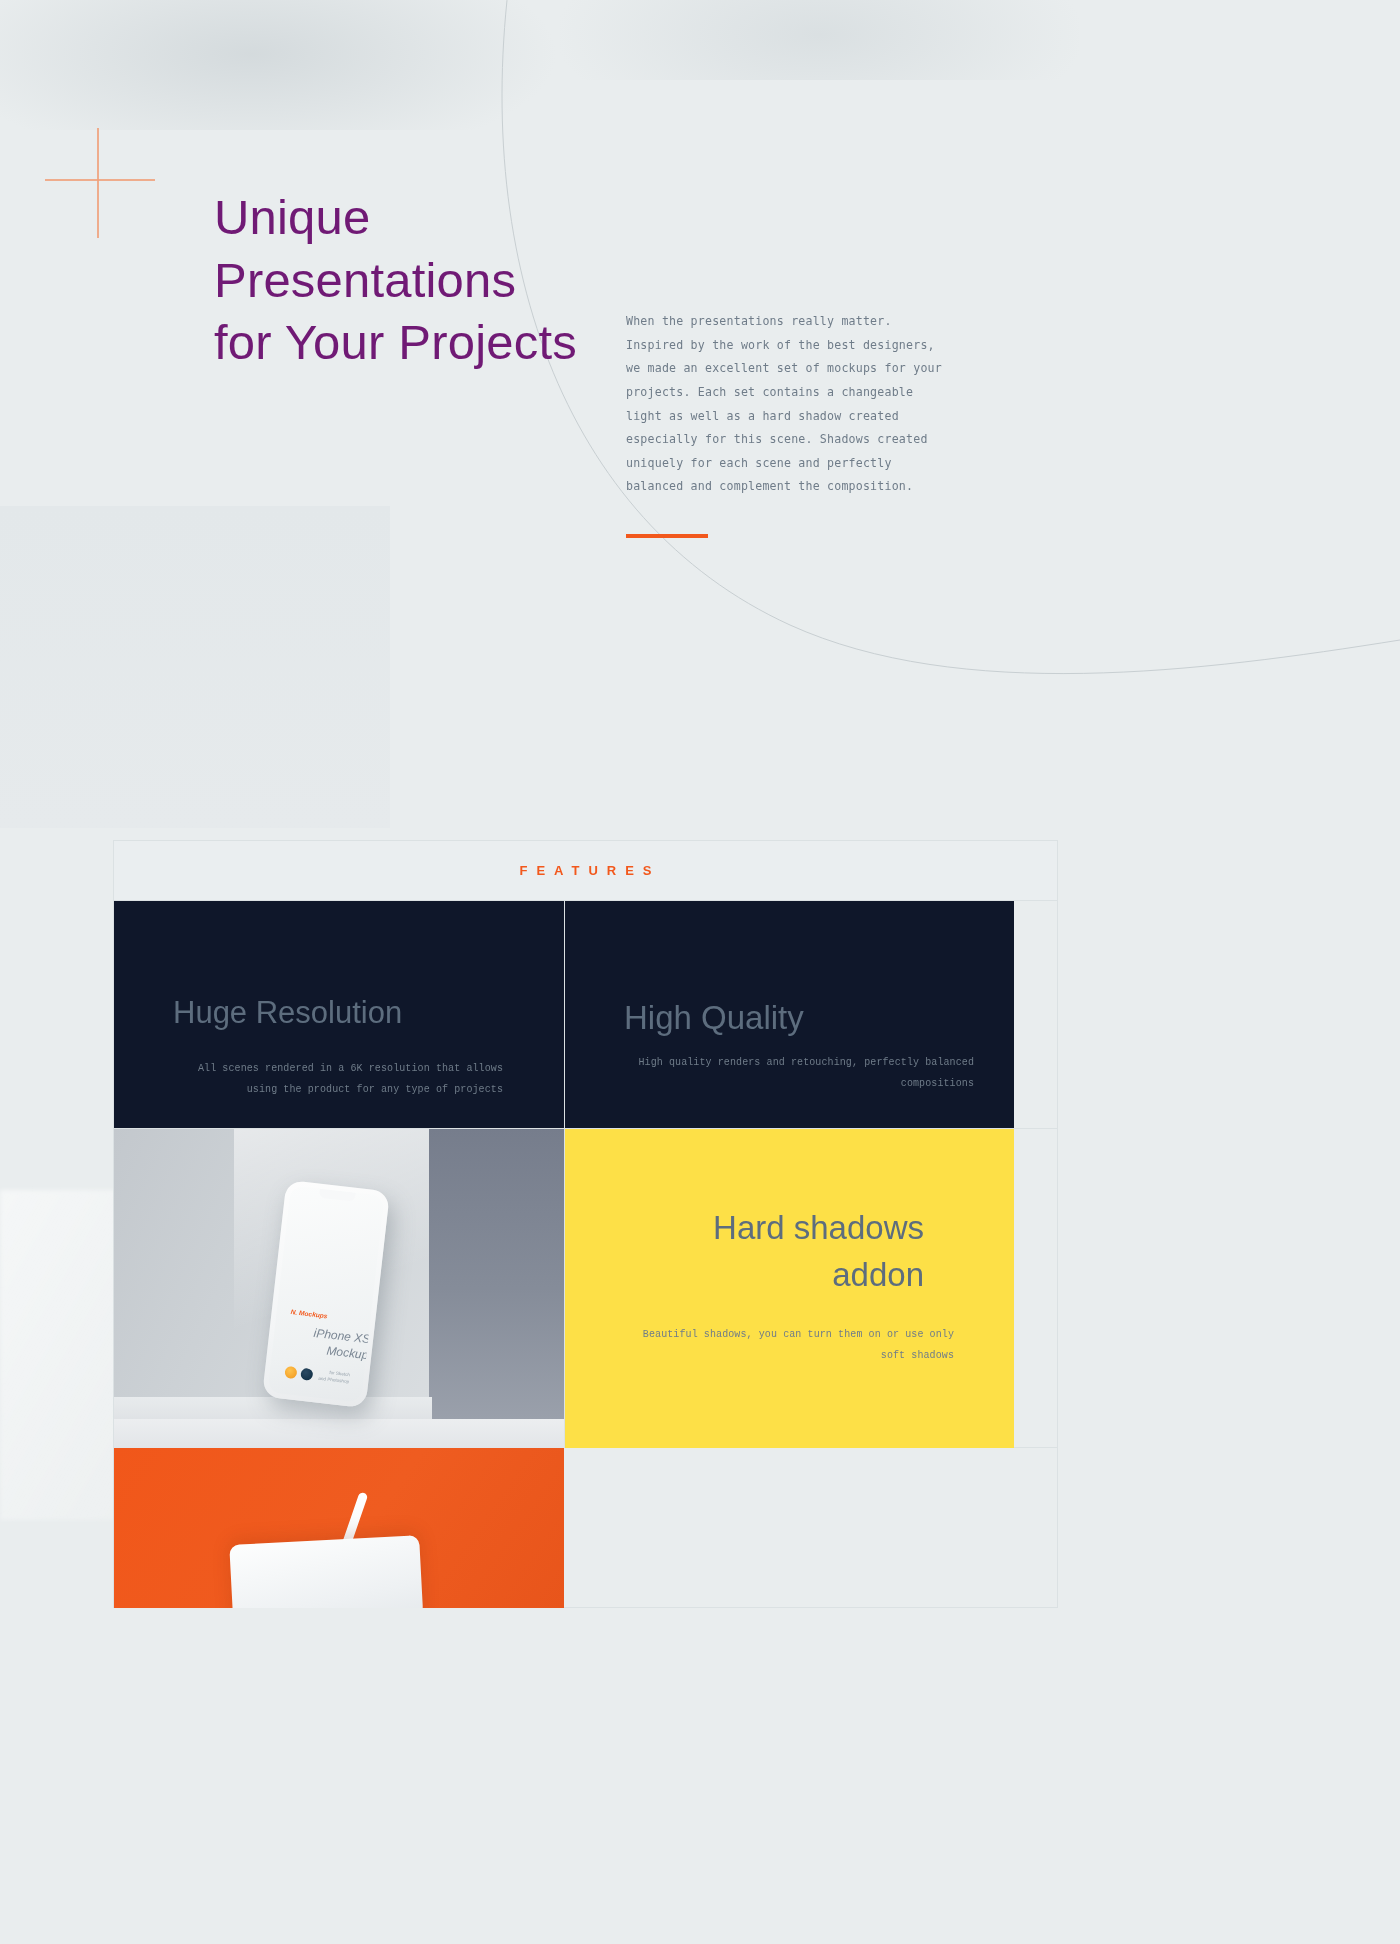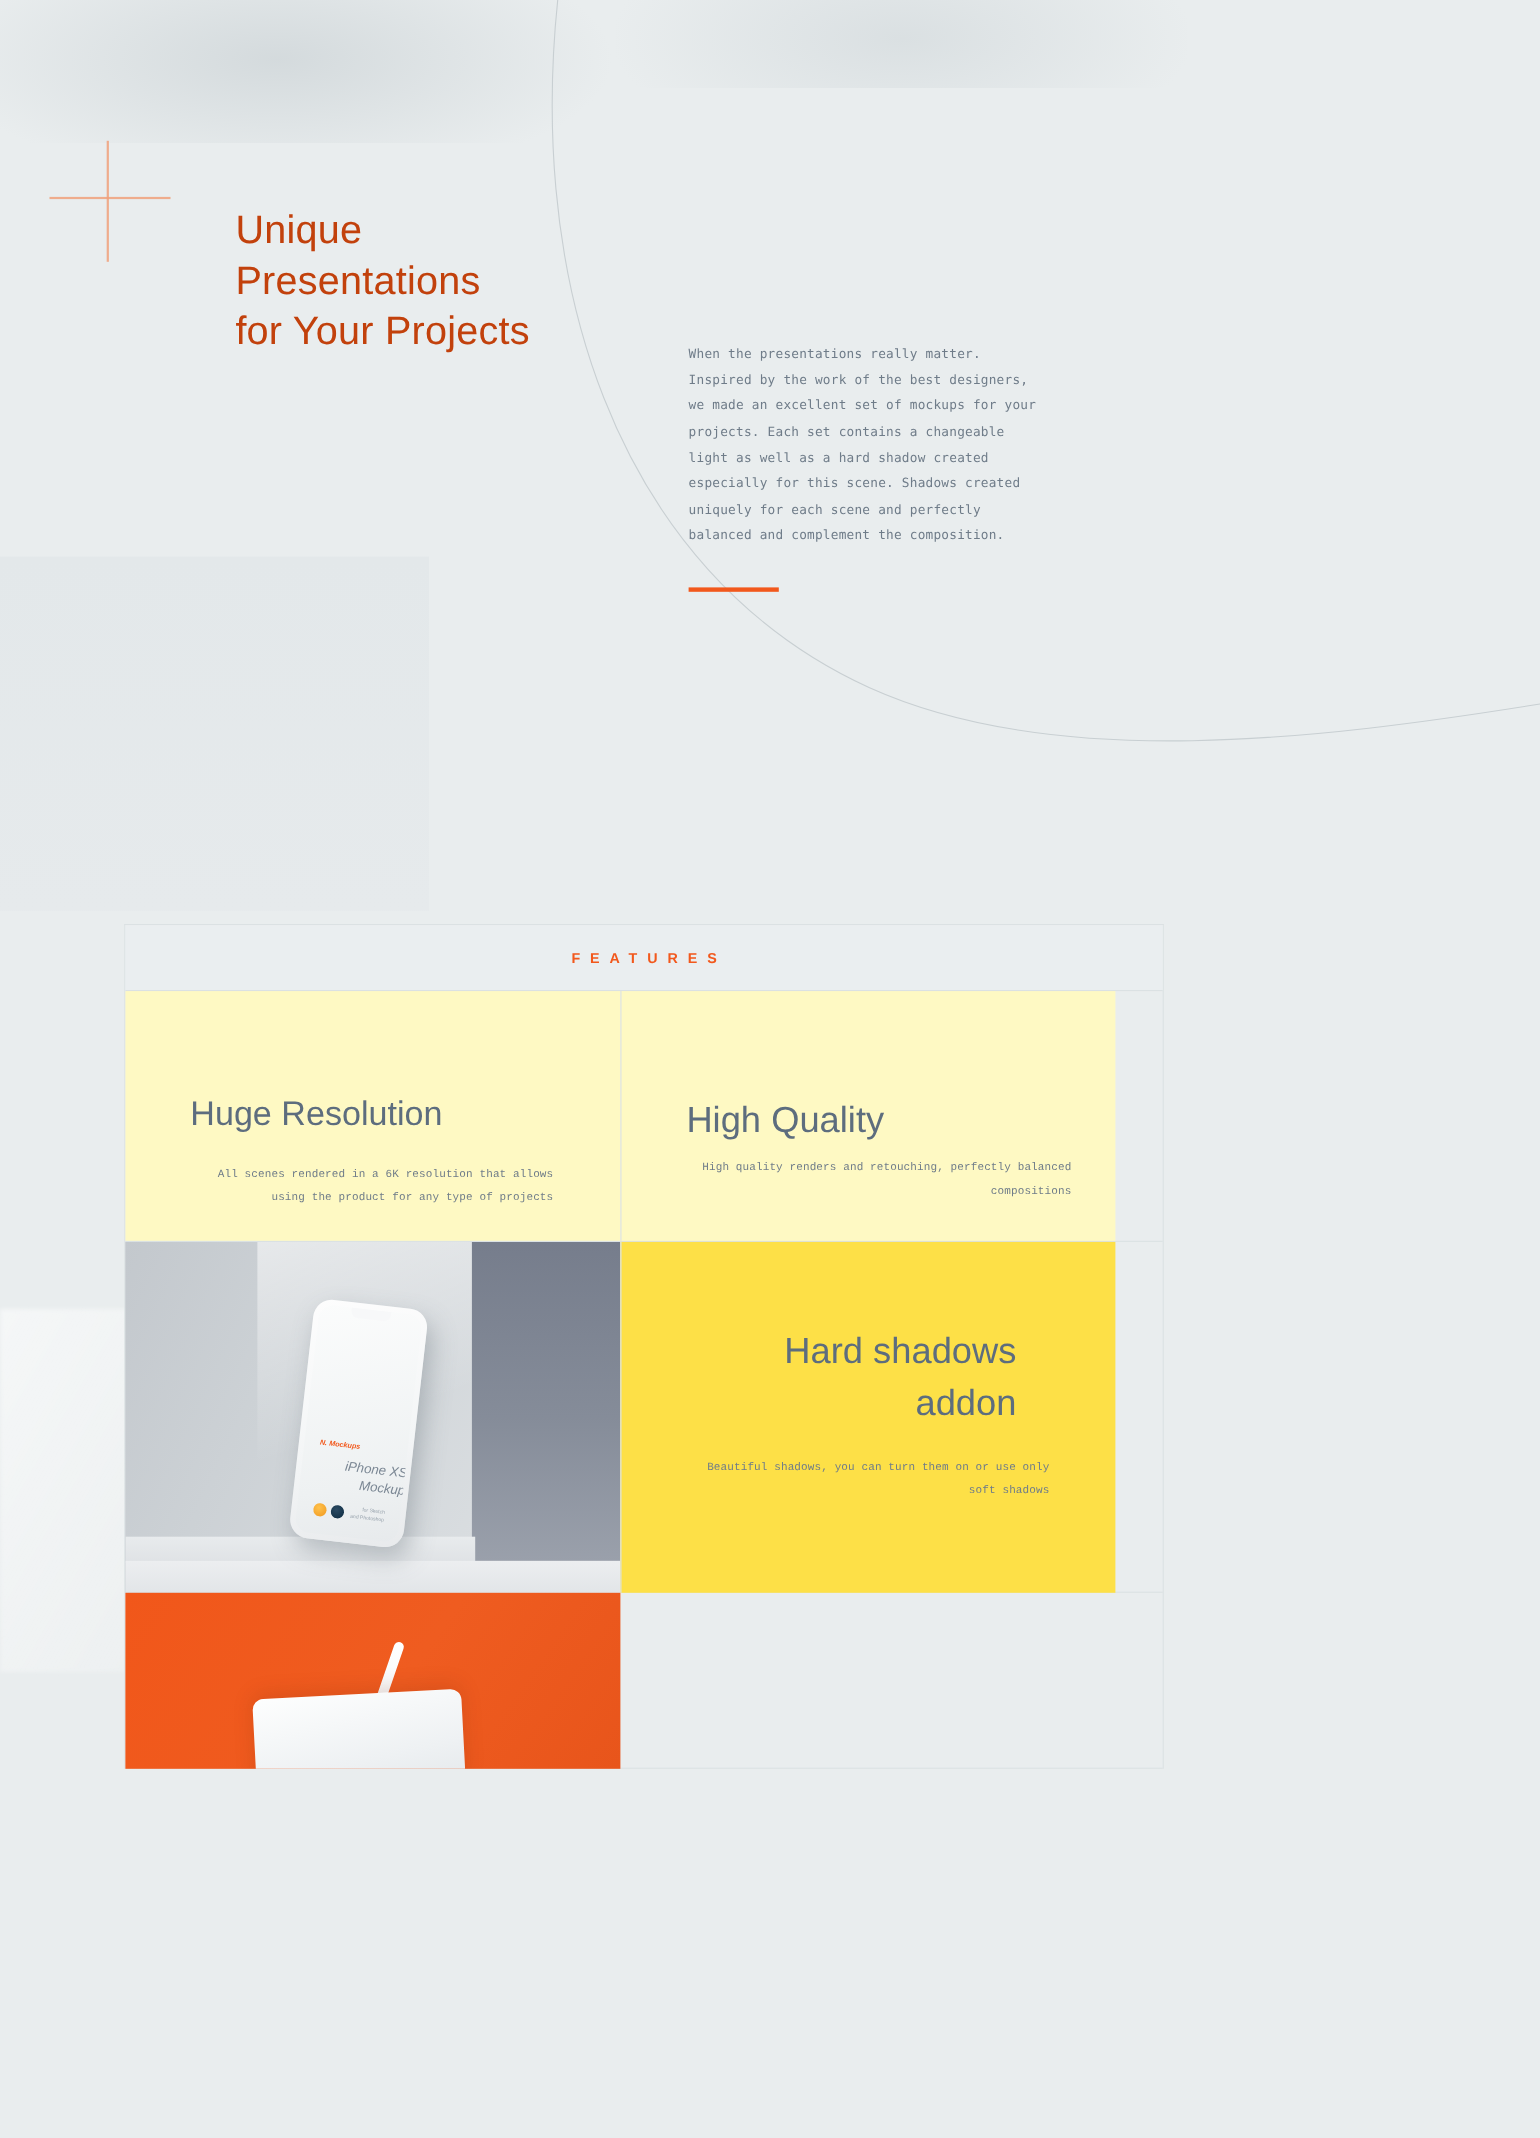--- a/index.html
+++ b/index.html
@@ -31,22 +31,22 @@
   }
   .arc-svg { position:absolute; left:0; top:0; width:1400px; height:900px; pointer-events:none; }
 
   .plus-mark { position:absolute; left:45px; top:128px; width:110px; height:110px; }
   .plus-mark .v { position:absolute; left:52px; top:0; width:1.6px; height:110px; background:#f0a07a; opacity:.85; }
   .plus-mark .h { position:absolute; left:0; top:51px; width:110px; height:1.6px; background:#f0a07a; opacity:.85; }
 
   
   .hero-title {
     position:absolute; left:214px; top:186px; width:420px;
-    font-size:36px; font-weight:400; line-height:1.28;
-    color:#c2410c; letter-spacing:.2px;
+    font-size:49px; font-weight:400; line-height:1.28;
+    color:#701a75; letter-spacing:.2px;
   }
   .hero-para {
     position:absolute; left:626px; top:310px; width:330px;
     font-family:"DejaVu Sans Mono", monospace;
     font-size:11.6px; line-height:2.04; color:#6f7c89; letter-spacing:.2px;
   }
   .hero-rule {
     position:absolute; left:626px; top:534px; width:82px; height:4px; background:#f2581c;
   }
 
@@ -58,21 +58,21 @@
   .features-head {
     height:60px; border-bottom:1px solid #dbe1e3;
     display:flex; align-items:center; justify-content:center;
     background:#eaeef0;
   }
   .features-head .lbl {
     font-size:13px; font-weight:700; color:#f2581c; letter-spacing:9px; text-indent:9px;
   }
   .grid-row { display:flex; border-bottom:1px solid #dbe1e3; }
   .cell { position:relative; overflow:hidden; }
-  .cell-text { background:#fef9c3; }
+  .cell-text { background:#0f172a; }
   .cell-a { width:450px; }
   .cell-b { width:450px; border-left:1px solid #dbe1e3; }
 
   .row1 { height:228px; }
   .c-title-sm {
     position:absolute; left:59px; top:94px;
     font-size:31px; font-weight:400; color:#5d6d7e;
   }
   .c-title-md {
     position:absolute; left:59px; top:98px;

